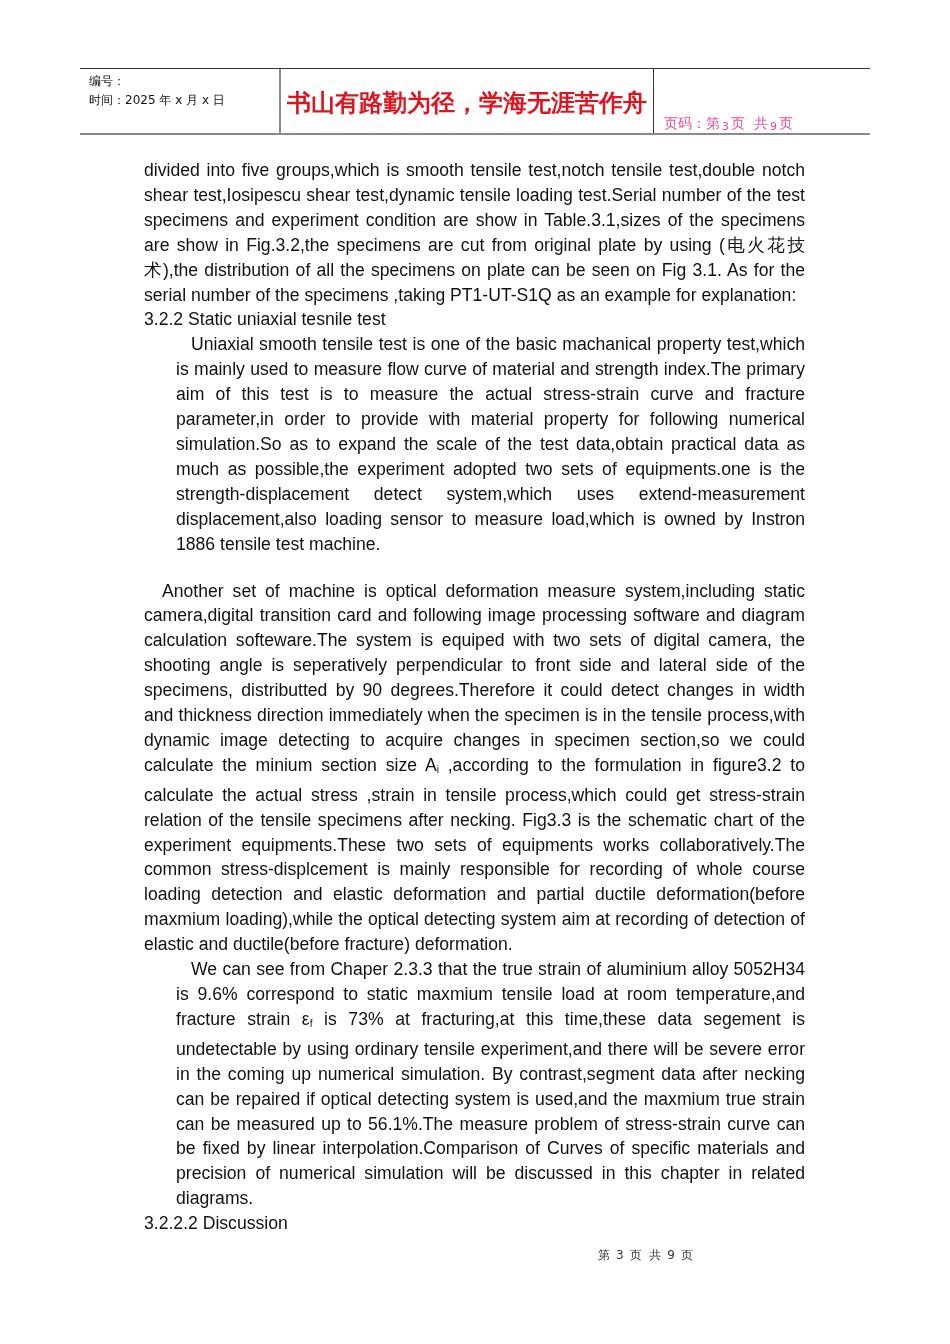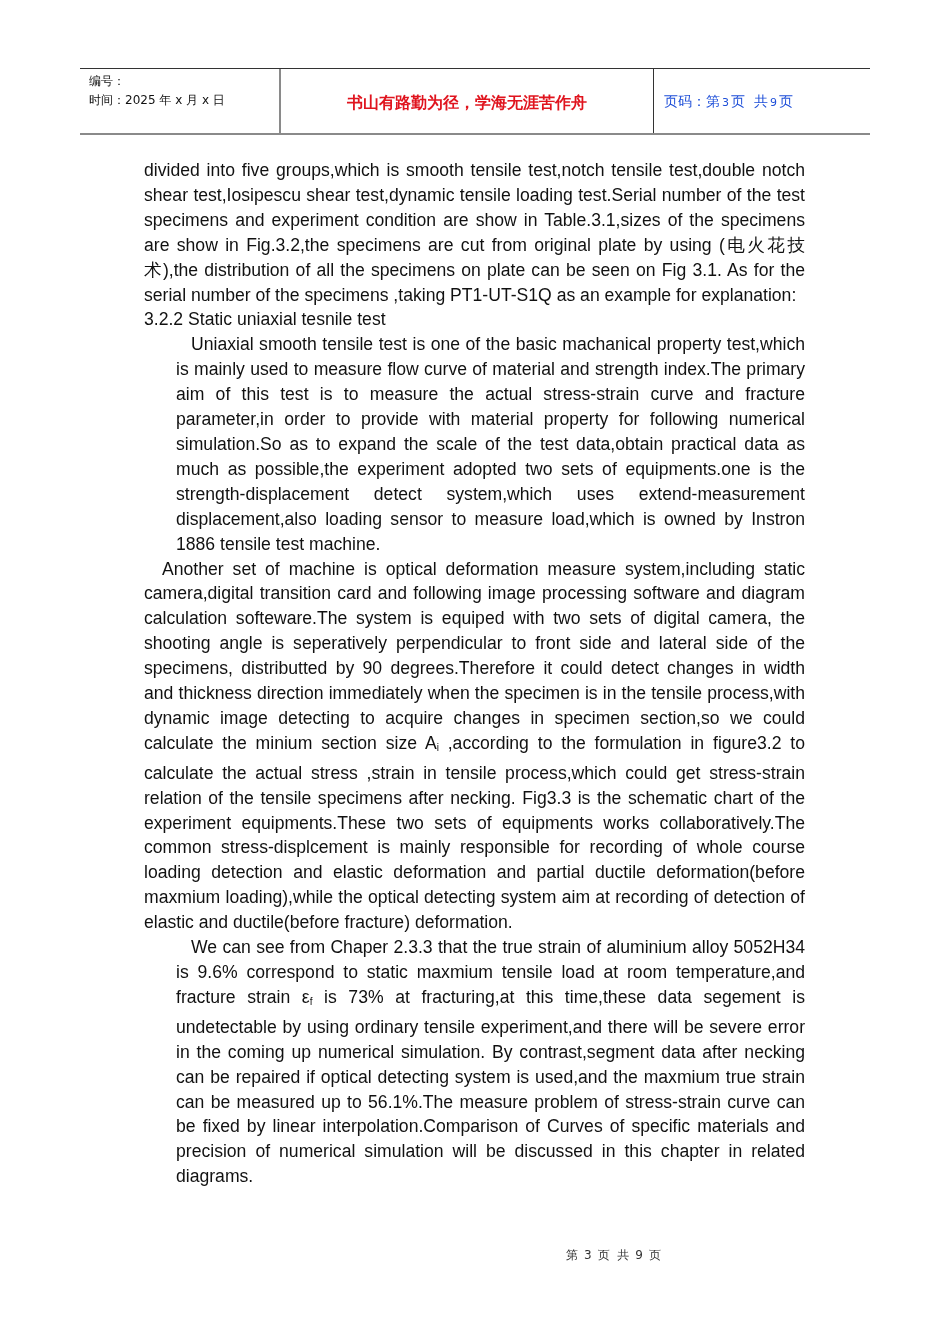--- a/index.html
+++ b/index.html
@@ -6,39 +6,39 @@
   body { width: 950px; height: 1344px; position: relative; overflow: hidden; }
   .header-table {
     position: absolute; left: 80px; top: 68px; width: 790px; height: 67px;
     border-top: 1px solid #333333; border-bottom: 2px solid #8a8a8a;
     display: flex; box-sizing: border-box;
   }
   .hcell { box-sizing: border-box; position: relative; }
   .hcell.left { width: 201px; border-right: 2px solid #8a8a8a; padding: 3px 0 0 9px;
     font-family: "DejaVu Sans", sans-serif; font-size: 12px; color: #111; line-height: 19px; }
   .hcell.mid { width: 373px; border-right: 1px solid #333; display: flex; align-items: center; justify-content: center;
-    font-family: "DejaVu Sans", sans-serif; font-size: 16px; color: #e0141e; font-weight: bold; padding-top: 4px; }
-  .hcell.right { flex: 1; display: flex; align-items: center; padding-left: 10px;
-    font-family: "DejaVu Sans", sans-serif; font-size: 14px; color: #1d4ed8; padding-top: 2px; }
+    font-family: "DejaVu Sans", sans-serif; font-size: 24px; color: #e0141e; font-weight: bold; padding-top: 4px; }
+  .hcell.right { flex: 1; display: flex; align-items: flex-end; padding-left: 10px;
+    font-family: "DejaVu Sans", sans-serif; font-size: 14px; color: #ec4899; padding-top: 2px; }
   .hcell.right .num { font-size: 11px; margin: 0 2px; }
   .content {
     position: absolute; left: 144px; top: 158px; width: 661px;
     font-family: Liberation Sans, sans-serif; font-size: 17.6px; line-height: 24.9px; color: #111;
   }
   .content p { margin: 0; text-align: justify; text-align-last: left; }
   .content p.indent { text-indent: 15px; margin-left: 32px; }
-  .content p.indent2 { text-indent: 18px; }
+  .content p.indent2 { text-indent: 18px; margin-top: 22px; }
   .content p.heading { text-align: center; }
   .sub { font-size: 10px; vertical-align: -2px; }
   .footer {
     position: absolute; top: 1247px; left: 0; width: 950px; text-align: center;
     font-family: "DejaVu Sans", sans-serif; font-size: 12px; color: #333; letter-spacing: 0px;
   }
   .footer span { margin: 0 3px; }
-  .footer-inner { position: absolute; left: 563px; }
+  .footer-inner { position: absolute; left: 595px; }
 </style>
 </head>
 <body>
 
 <div class="header-table">
   <div class="hcell left">
     <div>编号：</div>
     <div>时间：2025 年 x 月 x 日</div>
   </div>
   <div class="hcell mid">
@@ -52,19 +52,20 @@
     <span>页</span>
   </div>
 </div>
 
 <div class="content">
   <p>divided into five groups,which is smooth tensile test,notch tensile test,double notch shear test,Iosipescu shear test,dynamic tensile loading test.Serial number of the test specimens and experiment condition are show in Table.3.1,sizes of the specimens are show in Fig.3.2,the specimens are cut from original plate by using (电火花技术),the distribution of all the specimens on plate can be seen on Fig 3.1. As for the serial number of the specimens ,taking PT1-UT-S1Q as an example for explanation:</p>
   <p class="heading">3.2.2 Static uniaxial tesnile test</p>
   <p class="indent">Uniaxial smooth tensile test is one of the basic machanical property test,which is mainly used to measure flow curve of material and strength index.The primary aim of this test is to measure the actual stress-strain curve and fracture parameter,in order to provide with material property for following numerical simulation.So as to expand the scale of the test data,obtain practical data as much as possible,the experiment adopted two sets of equipments.one is the strength-displacement detect system,which uses extend-measurement displacement,also loading sensor to measure load,which is owned by Instron 1886 tensile test machine.</p>
   <p class="indent2"><span>Another set of machine is optical deformation measure system,including static camera,digital transition card and following image processing software and diagram calculation softeware.The system is equiped with two sets of digital camera, the shooting angle is seperatively perpendicular to front side and lateral side of the specimens, distributted by 90 degrees.Therefore it could detect changes in width and thickness direction immediately when the specimen is in the tensile process,with dynamic image detecting to acquire changes in specimen section,so we could calculate the minium section size A</span><span class="sub">i</span><span> ,according to the formulation in figure3.2 to calculate the actual stress ,strain in tensile process,which could get stress-strain relation of the tensile specimens after necking. Fig3.3 is the schematic chart of the experiment equipments.These two sets of equipments works collaboratively.The common stress-displcement is mainly responsible for recording of  whole course loading detection and elastic deformation and partial ductile deformation(before maxmium loading),while the optical detecting system aim at recording of detection of elastic and ductile(before fracture) deformation.</span></p>
   <p class="indent"><span>We can see from Chaper 2.3.3 that the true strain of aluminium alloy 5052H34 is 9.6% correspond to static maxmium tensile load at room temperature,and fracture strain ε</span><span class="sub">f</span><span> is 73% at fracturing,at this time,these data segement is undetectable by using ordinary tensile experiment,and there will be severe error in the coming up numerical simulation. By contrast,segment data after necking can be repaired if optical detecting system is used,and the maxmium true strain can be measured up to 56.1%.The measure problem of stress-strain curve can be fixed by linear interpolation.Comparison of Curves of specific materials and precision of numerical simulation will be discussed in this chapter in related diagrams.</span></p>
+  <p class="heading">3.2.2.2 Discussion</p>
 </div>
 
 <div class="footer">
   <div class="footer-inner">
     <span>第</span><span>3</span><span style="white-space:pre">页  共</span><span>9</span><span>页</span>
   </div>
 </div>
 
 </body></html>

